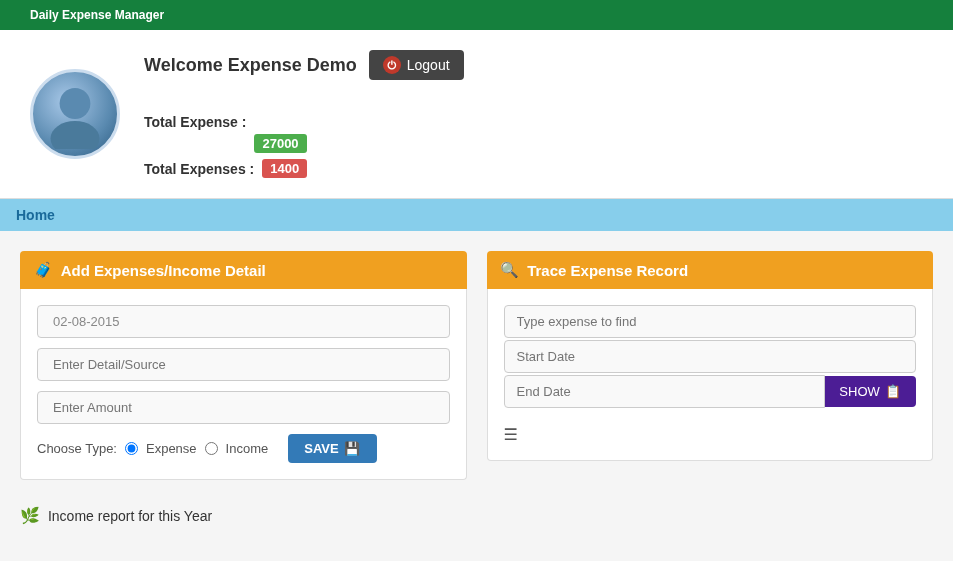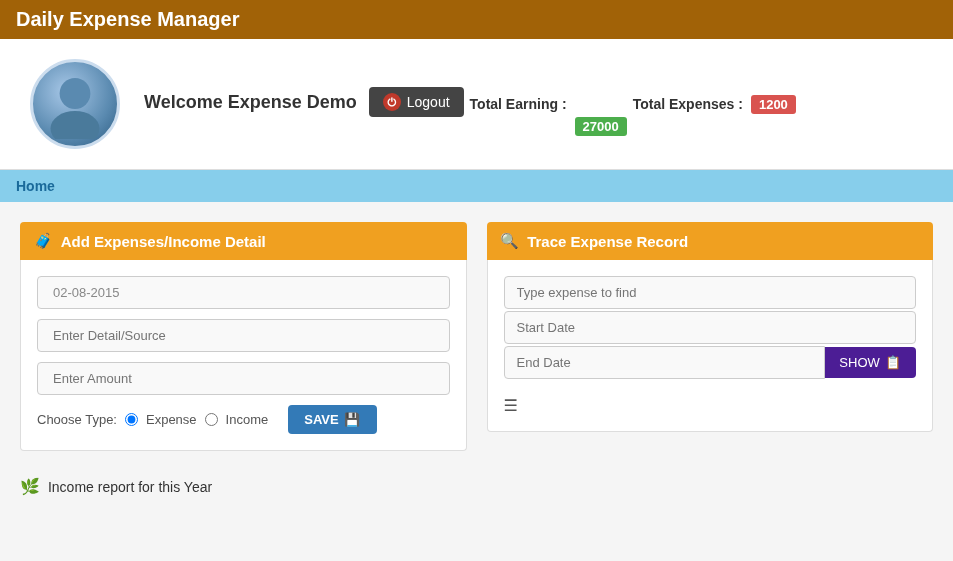--- a/index.html
+++ b/index.html
@@ -1,23 +1,23 @@
 <!DOCTYPE html>
 <html><head>
   <meta charset="utf-8">
   <style>
     * { box-sizing: border-box; margin: 0; padding: 0; }
     body { font-family: Arial, sans-serif; font-size: 14px; background: #f5f5f5; }
 
     
     .top-bar {
-      background: #a16207;
-      color: white;
-      padding: 8px 16px;
-      font-size: 20px;
+      background: #15803d;
+      color: white;
+      padding: 8px 30px;
+      font-size: 12px;
       font-weight: bold;
     }
 
     
     .profile-area {
       background: white;
       display: flex;
       align-items: center;
       padding: 20px 30px;
       gap: 24px;
@@ -27,21 +27,21 @@
       width: 90px; height: 90px;
       border-radius: 50%;
       background: radial-gradient(circle at 40% 35%, #a8c8e8, #5a8ab0 60%, #2a5a80);
       display: flex; align-items: center; justify-content: center;
       border: 3px solid #cde;
       overflow: hidden;
       flex-shrink: 0;
     }
     .avatar-circle svg { width: 70px; height: 70px; fill: #4a7a9b; }
 
-    .profile-info { display: flex; flex-direction: row; gap: 6px; }
+    .profile-info { display: flex; flex-direction: column; gap: 6px; }
     .welcome-row { display: flex; align-items: center; gap: 12px; margin-bottom: 4px; }
     .welcome-text { font-size: 18px; font-weight: bold; color: #333; }
     .logout-btn {
       background: #444;
       color: white;
       border: none;
       border-radius: 4px;
       padding: 6px 14px;
       cursor: pointer;
       display: flex; align-items: center; gap: 6px;
@@ -194,26 +194,26 @@
   </div>
   <div class="profile-info">
     <div class="welcome-row">
       <span class="welcome-text">Welcome Expense Demo</span>
       <button class="logout-btn">
         <span class="power-icon">⏻</span>
         <span>Logout</span>
       </button>
     </div>
     <div class="stat-row">
-      <span>Total Earning :</span>
+      <span>Total Expense :</span>
       <span class="badge-green">27000</span>
     </div>
     <div class="stat-row">
       <span>Total Expenses :</span>
-      <span class="badge-red">1200</span>
+      <span class="badge-red">1400</span>
     </div>
   </div>
 </div>
 
 <div class="nav-bar">
   <a href="#">Home</a>
 </div>
 
 <div class="main-content">
 

